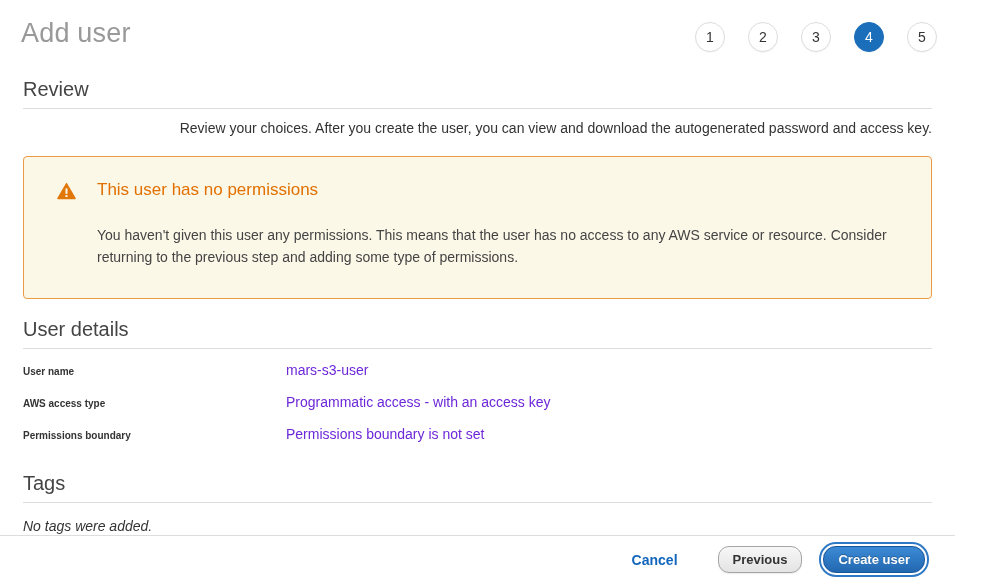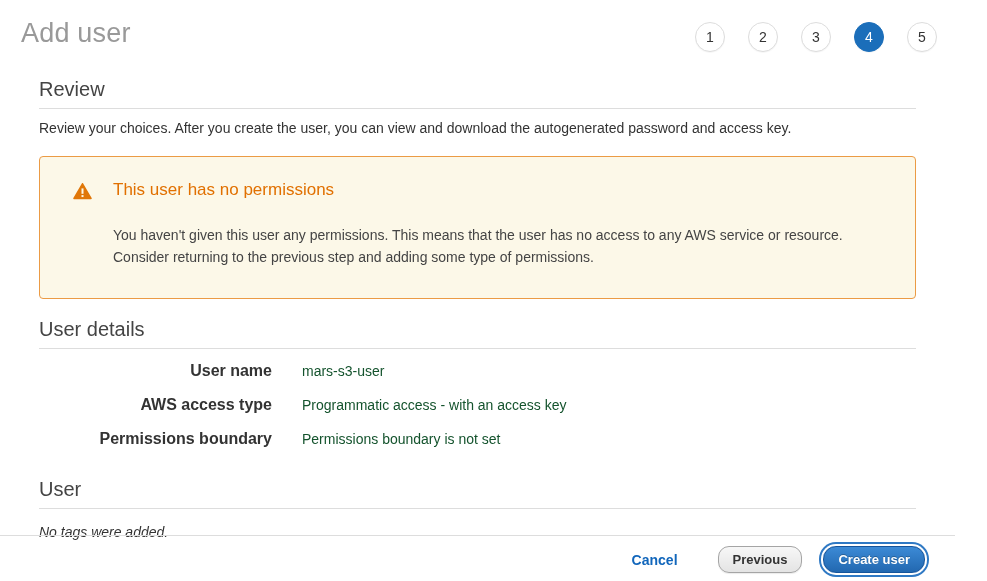--- a/index.html
+++ b/index.html
@@ -28,51 +28,51 @@
     border: 1px solid #ddd; background: #fff;
     display: flex; align-items: center; justify-content: center;
     font-size: 14px; color: #333; cursor: default;
     box-shadow: 0 1px 1px rgba(0,0,0,0.04);
   }
   .step-circle.active {
     background: #1b6eba; border-color: #1b6eba; color: #fff;
   }
 
   
-  .content { padding: 0 39px; }
+  .content { padding: 0 23px; }
   .section-heading {
     font-size: 20px; color: #444; font-weight: 400;
     padding-bottom: 7px; border-bottom: 1px solid #ddd;
   }
-  .review-desc { font-size: 14px; color: #333; margin-top: 11px; }
+  .review-desc { font-size: 14px; color: #333; margin-top: 11px; text-align: right; }
 
   
   .warning-box {
     margin-top: 20px;
     border: 1px solid #eb9b45; border-radius: 4px;
     background: #fcf8e8;
     display: flex; align-items: flex-start;
     padding: 23px 30px 30px 33px;
     min-height: 121px;
   }
   .warning-icon { width: 19px; height: 17px; margin-top: 3px; flex: 0 0 auto; }
   .warning-text { margin-left: 21px; }
   .warning-title { font-size: 17px; color: #e17000; margin-bottom: 24px; }
   .warning-body { font-size: 14px; color: #444; line-height: 22px; max-width: 860px; }
 
   
   .details-section { margin-top: 19px; }
   .detail-rows { margin-top: 13px; }
   .detail-row { display: flex; align-items: baseline; margin-bottom: 16px; }
   .detail-label {
-    width: 233px; text-align: right;
-    font-size: 16px; font-weight: bold; color: #333;
+    width: 233px; 
+    font-size: 10px; font-weight: bold; color: #333;
     flex: 0 0 auto;
   }
-  .detail-value { margin-left: 30px; font-size: 14px; color: #14532d; }
+  .detail-value { margin-left: 30px; font-size: 14px; color: #6d28d9; }
 
   
   .tags-section { margin-top: 30px; }
   .tags-empty { font-size: 14px; font-style: italic; color: #333; margin-top: 15px; }
 
   
   .footer {
     position: absolute; left: 0; right: 0; top: 535px;
     border-top: 1px solid #ddd;
     display: flex; justify-content: flex-end; align-items: center;
@@ -152,21 +152,21 @@
           <div class="detail-value">Programmatic access - with an access key</div>
         </div>
         <div class="detail-row">
           <div class="detail-label">Permissions boundary</div>
           <div class="detail-value">Permissions boundary is not set</div>
         </div>
       </div>
     </div>
 
     <div class="tags-section">
-      <div class="section-heading">User</div>
+      <div class="section-heading">Tags</div>
       <div class="tags-empty">No tags were added.</div>
     </div>
 
   </div>
 
   <div class="footer">
     <a class="cancel-link">Cancel</a>
     <button class="btn btn-secondary">Previous</button>
     <button class="btn btn-primary">Create user</button>
   </div>

